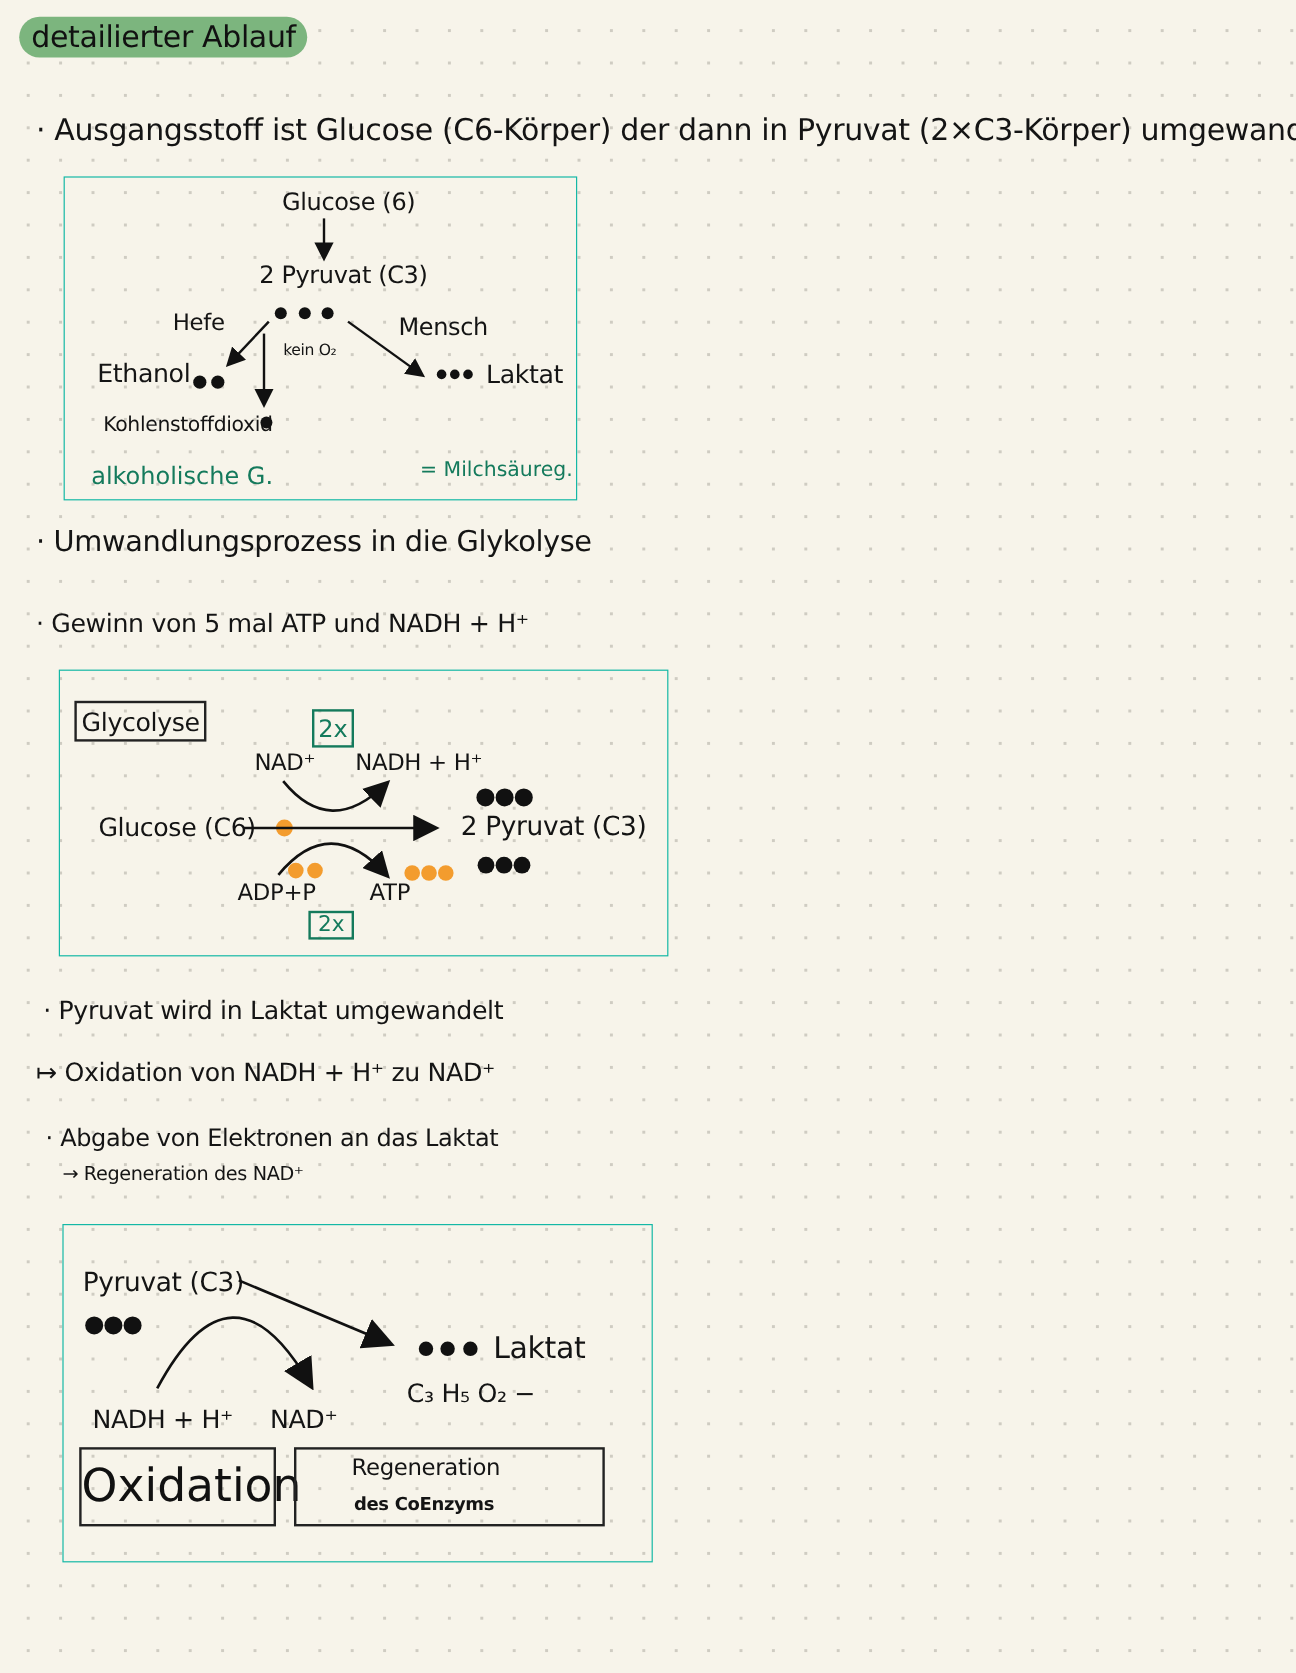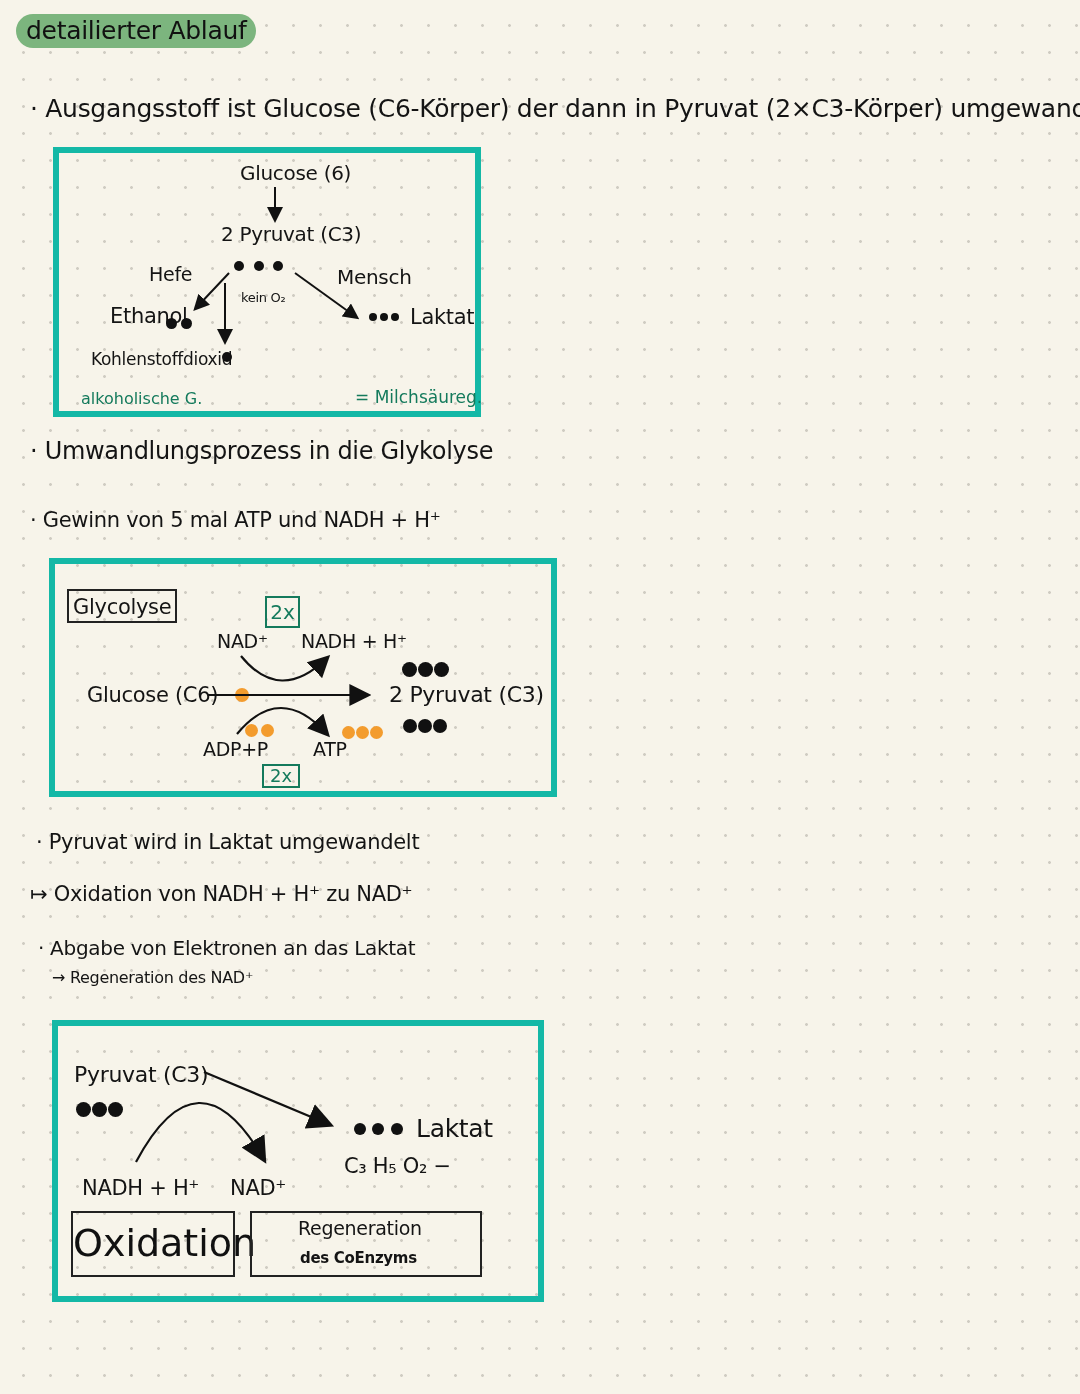--- a/index.html
+++ b/index.html
@@ -13,44 +13,44 @@
     color:#111;
   }
   .abs { position:absolute; white-space:nowrap; }
   .hand { font-family:"DejaVu Sans", sans-serif; color:#141414; letter-spacing:-0.3px; }
   .title-pill {
     left:16px; top:14px; height:34px; padding:0 10px;
     background:#7cb57e; border-radius:17px;
     font-size:25px; line-height:34px; color:#111;
   }
   .bullet { font-size:22px; }
-  .box { position:absolute; border:6px solid #14b8a6; box-sizing:border-box; }
+  .box { position:absolute; border:1px solid #14b8a6; box-sizing:border-box; }
   .teal { color:#147a5c; }
   .tealbox { border:2px solid #147a5c; color:#147a5c; box-sizing:border-box; text-align:center; }
   .dot { position:absolute; border-radius:50%; background:#111; }
   .odot { position:absolute; border-radius:50%; background:#f39c2e; }
   svg.layer { position:absolute; left:0; top:0; overflow:visible; pointer-events:none; }
 </style>
 </head>
 <body>
 
 <div class="abs title-pill hand">detailierter Ablauf</div>
 
 <div class="abs hand bullet" style="left:30px; top:94px; font-size:25px;">· Ausgangsstoff ist Glucose (C6-Körper) der dann in Pyruvat (2×C3-Körper) umgewandelt wird</div>
 
 <div class="box" style="left:53px; top:147px; width:428px; height:270px;">
   <div class="abs hand" style="left:181px; top:8px; font-size:20px;">Glucose (6)</div>
   <div class="abs hand" style="left:162px; top:69px; font-size:20px;">2 Pyruvat (C3)</div>
   <div class="abs hand" style="left:90px; top:110px; font-size:19px;">Hefe</div>
   <div class="abs hand" style="left:278px; top:112px; font-size:20px;">Mensch</div>
   <div class="abs hand" style="left:182px; top:137px; font-size:13px;">kein O₂</div>
-  <div class="abs hand" style="left:27px; top:151px; font-size:21px;margin-left:24px;">Ethanol</div>
+  <div class="abs hand" style="left:27px; top:151px; font-size:21px;">Ethanol</div>
   <div class="abs hand" style="left:351px; top:152px; font-size:21px;">Laktat</div>
   <div class="abs hand" style="left:32px; top:196px; font-size:17px;">Kohlenstoffdioxid</div>
-  <div class="abs teal" style="left:22px; top:236px; font-size:16px;">alkoholische G.</div>
+  <div class="abs teal" style="left:22px; top:236px; font-size:20px;">alkoholische G.</div>
   <div class="abs teal" style="left:296px; top:234px; font-size:17px;">= Milchsäureg.</div>
 
   <div class="dot" style="left:175px; top:108px; width:10px; height:10px;"></div>
   <div class="dot" style="left:195px; top:108px; width:10px; height:10px;"></div>
   <div class="dot" style="left:214px; top:108px; width:10px; height:10px;"></div>
   <div class="dot" style="left:107px; top:165px; width:11px; height:11px;"></div>
   <div class="dot" style="left:122px; top:165px; width:11px; height:11px;"></div>
   <div class="dot" style="left:163px; top:199px; width:10px; height:10px;"></div>
   <div class="dot" style="left:310px; top:160px; width:8px; height:8px;"></div>
   <div class="dot" style="left:321px; top:160px; width:8px; height:8px;"></div>
@@ -114,21 +114,21 @@
 <div class="abs hand" style="left:52px; top:968px; font-size:16px;">→ Regeneration des NAD⁺</div>
 
 <div class="box" style="left:52px; top:1020px; width:492px; height:282px;">
   <div class="abs hand" style="left:16px; top:36px; font-size:22px;">Pyruvat (C3)</div>
   <div class="abs hand" style="left:358px; top:88px; font-size:25px;">Laktat</div>
   <div class="abs hand" style="left:286px; top:128px; font-size:21px;">C₃ H₅ O₂ −</div>
   <div class="abs hand" style="left:24px; top:150px; font-size:21px;">NADH + H⁺</div>
   <div class="abs hand" style="left:172px; top:150px; font-size:21px;">NAD⁺</div>
 
   <div class="abs" style="left:13px; top:185px; width:164px; height:66px; border:2px solid #222; box-sizing:border-box; font-size:38px; line-height:60px; text-align:center;">Oxidation</div>
-  <div class="abs" style="left:192px; top:185px; width:232px; height:66px; border:2px solid #222; box-sizing:border-box;">
+  <div class="abs" style="left:192px; top:185px; width:259px; height:66px; border:2px solid #222; box-sizing:border-box;">
     <div class="abs hand" style="left:46px; top:4px; font-size:19px;">Regeneration</div>
     <div class="abs hand" style="left:48px; top:36px; font-size:15px;font-weight:bold;">des CoEnzyms</div>
   </div>
 
   <div class="dot" style="left:18px; top:76px; width:15px; height:15px;"></div>
   <div class="dot" style="left:34px; top:76px; width:15px; height:15px;"></div>
   <div class="dot" style="left:50px; top:76px; width:15px; height:15px;"></div>
   <div class="dot" style="left:296px; top:97px; width:12px; height:12px;"></div>
   <div class="dot" style="left:314px; top:97px; width:12px; height:12px;"></div>
   <div class="dot" style="left:333px; top:97px; width:12px; height:12px;"></div>

